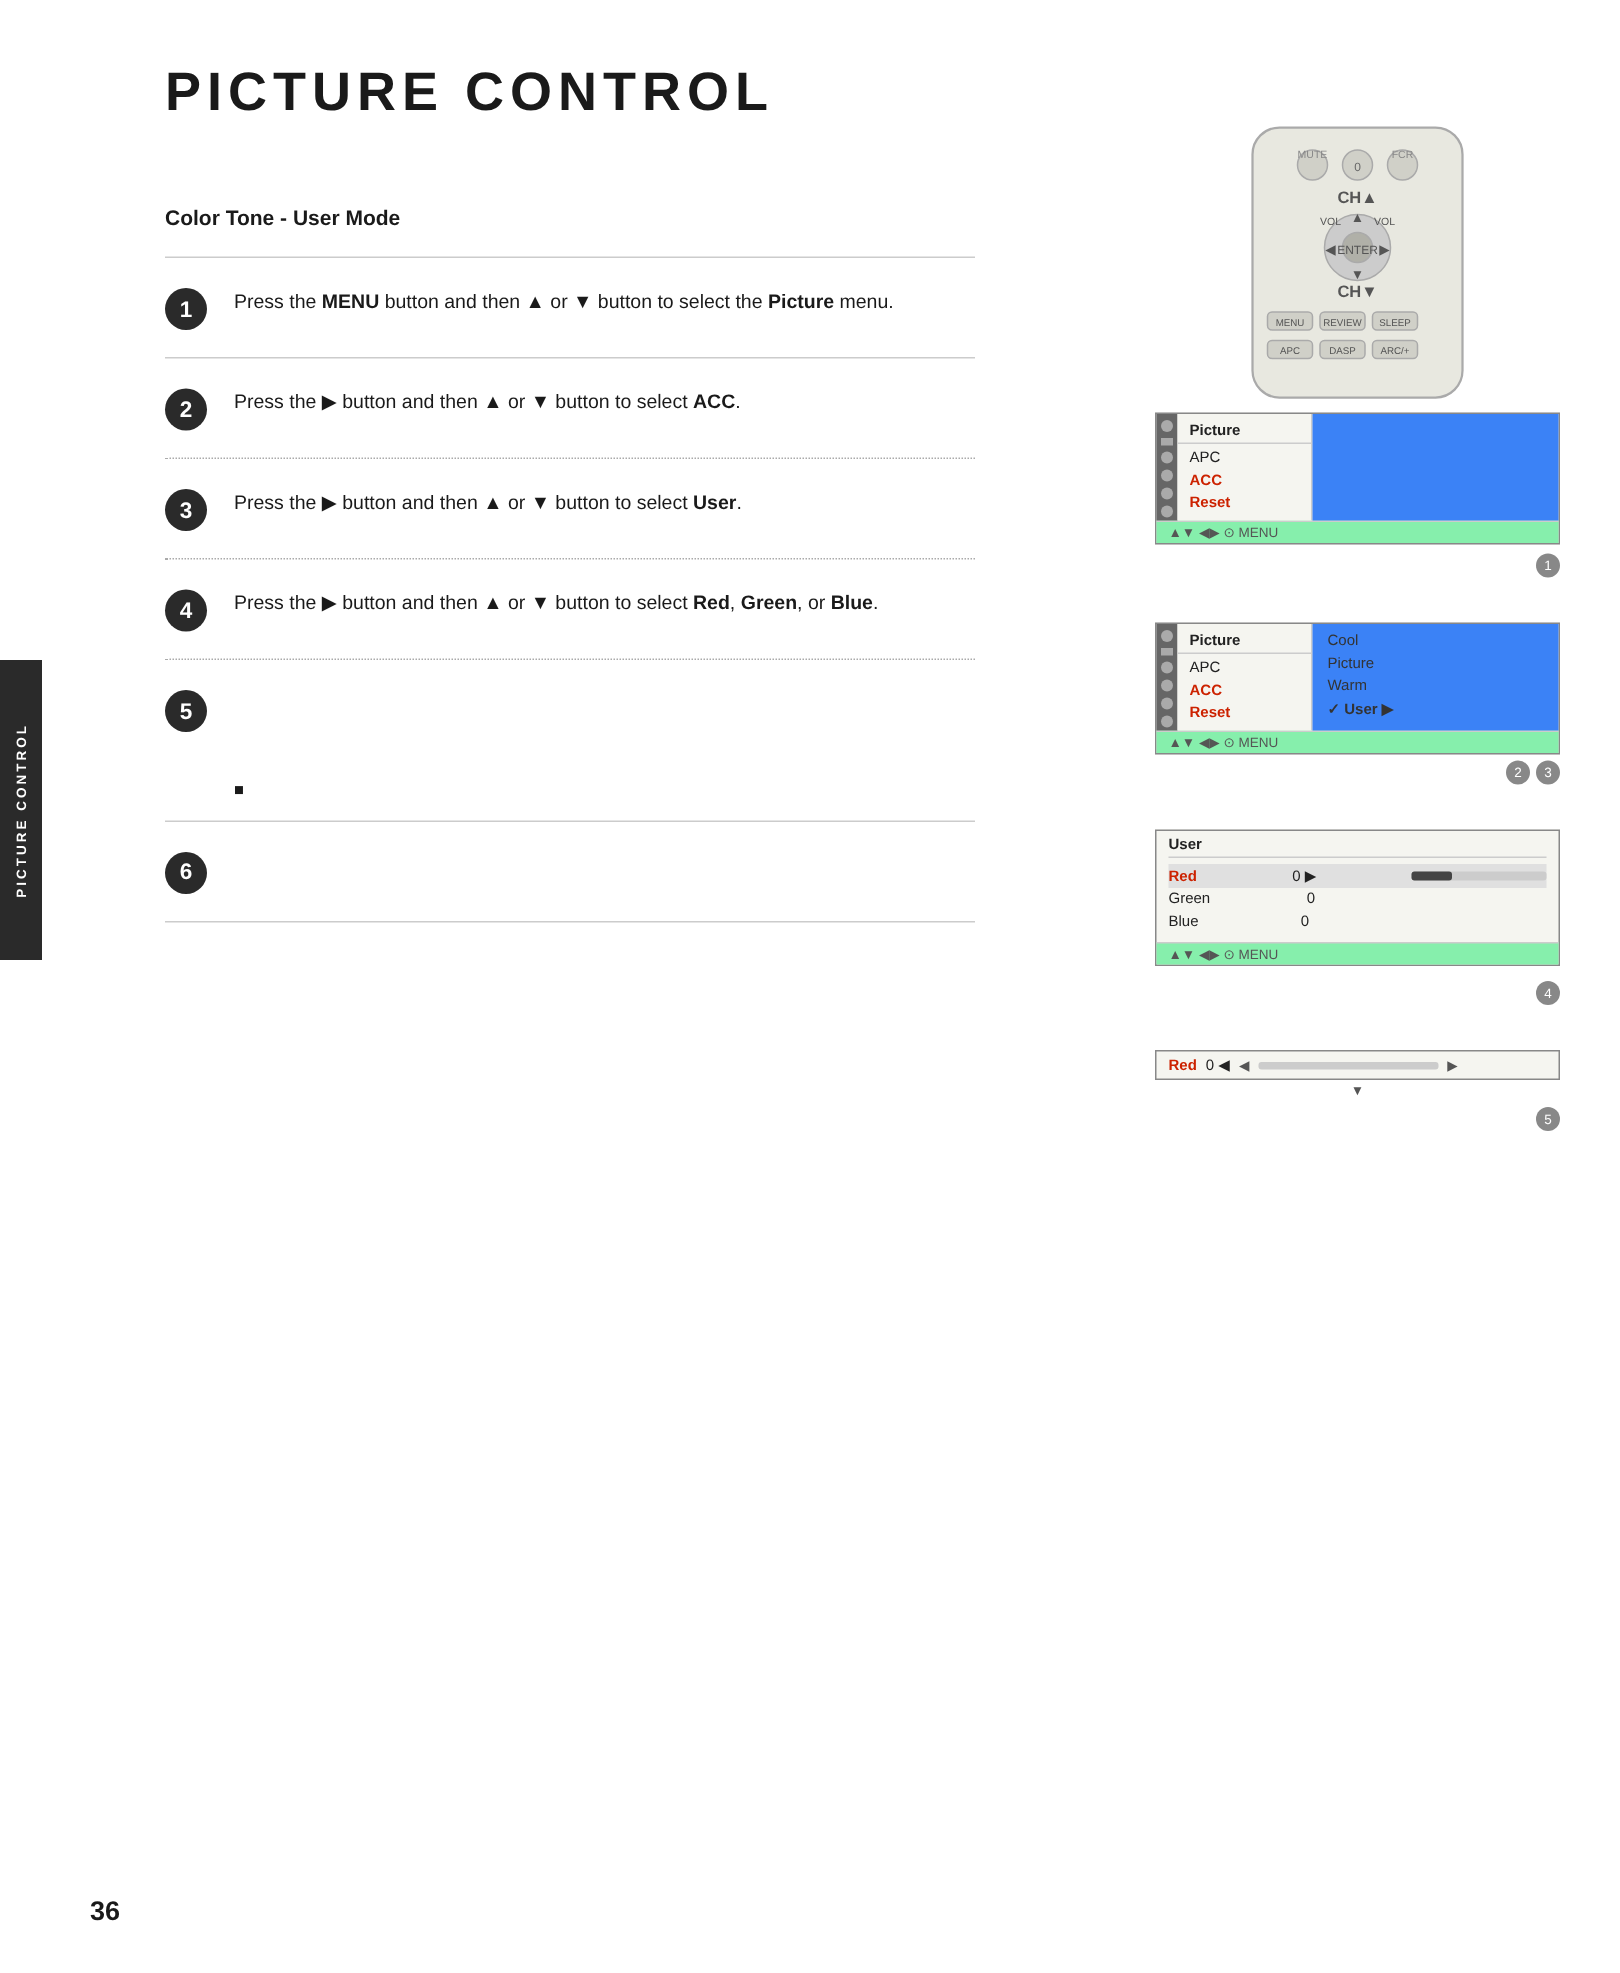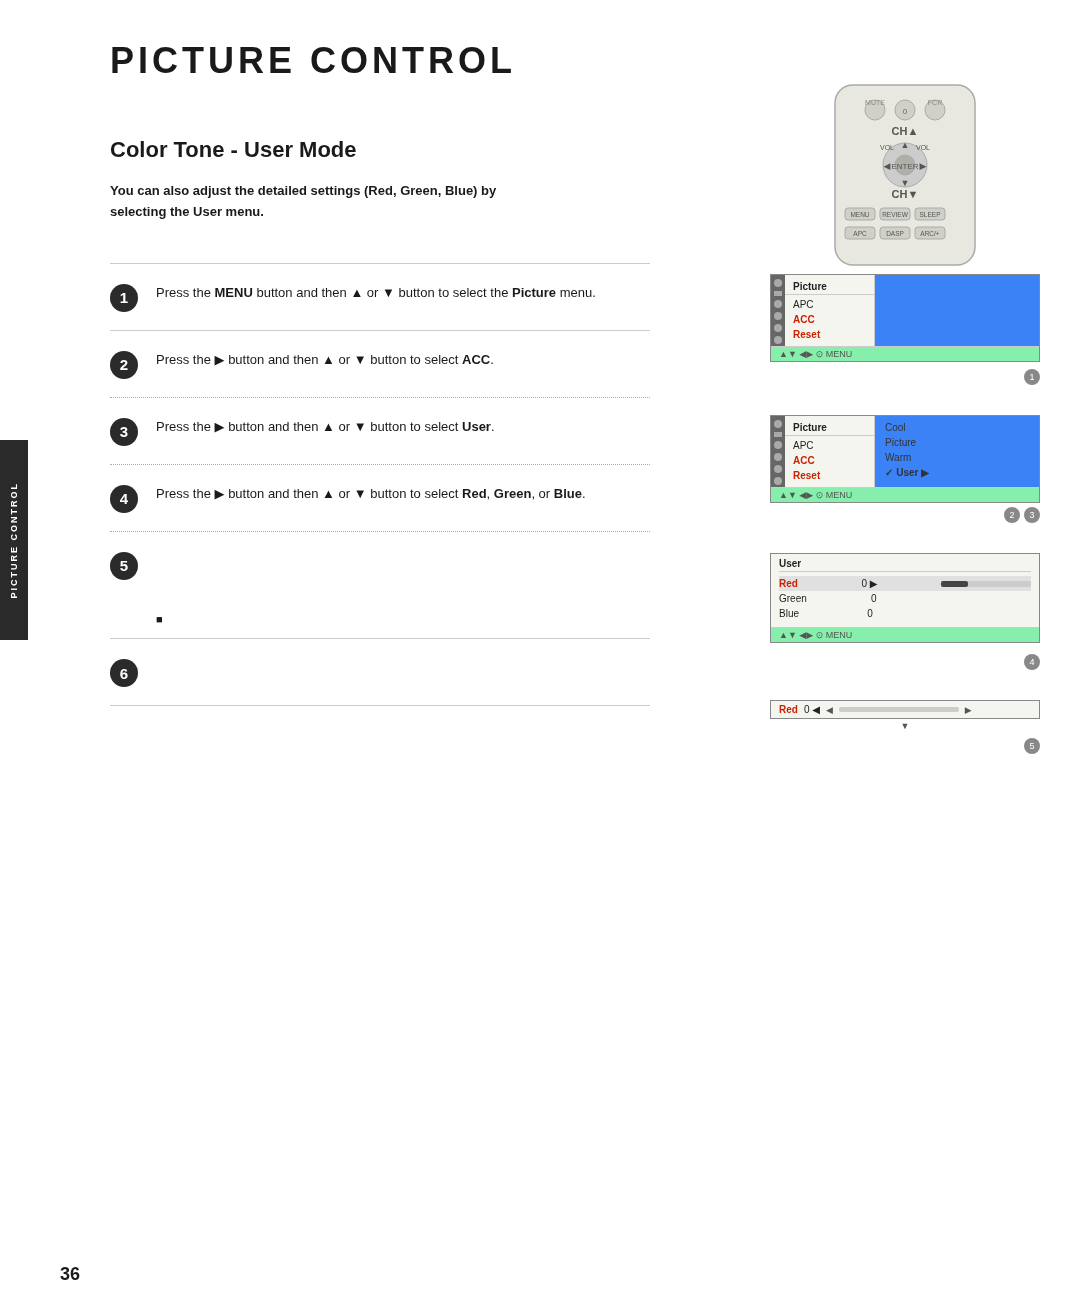--- a/index.html
+++ b/index.html
@@ -46,21 +46,21 @@
       font-weight: bold;
       letter-spacing: 4px;
       text-transform: uppercase;
       color: #1a1a1a;
       margin-bottom: 50px;
       padding-bottom: 5px;
     }
 
     
     .section-title {
-      font-size: 22px;
+      font-size: 14px;
       font-weight: bold;
       margin-bottom: 18px;
       color: #1a1a1a;
     }
 
     
     .intro-text {
       font-size: 13px;
       font-weight: bold;
       color: #1a1a1a;
@@ -337,23 +337,20 @@
 <div class="sidebar-label">
   <span>PICTURE CONTROL</span>
 </div>
 
 <div class="main-content">
 
   <h1 class="page-title">PICTURE CONTROL</h1>
 
   <h2 class="section-title">Color Tone - User Mode</h2>
 
-  <p class="intro-text">
-    You can also adjust the detailed settings (Red, Green, Blue) by selecting the <b>User</b> menu.
-  </p>
 
   <div class="steps-area">
 
     <hr class="step-divider">
 
     <div class="step-row">
       <div class="step-number">1</div>
       <div class="step-text">
         Press the <b>MENU</b> button and then ▲ or ▼ button to select the <b>Picture</b> menu.
       </div>

